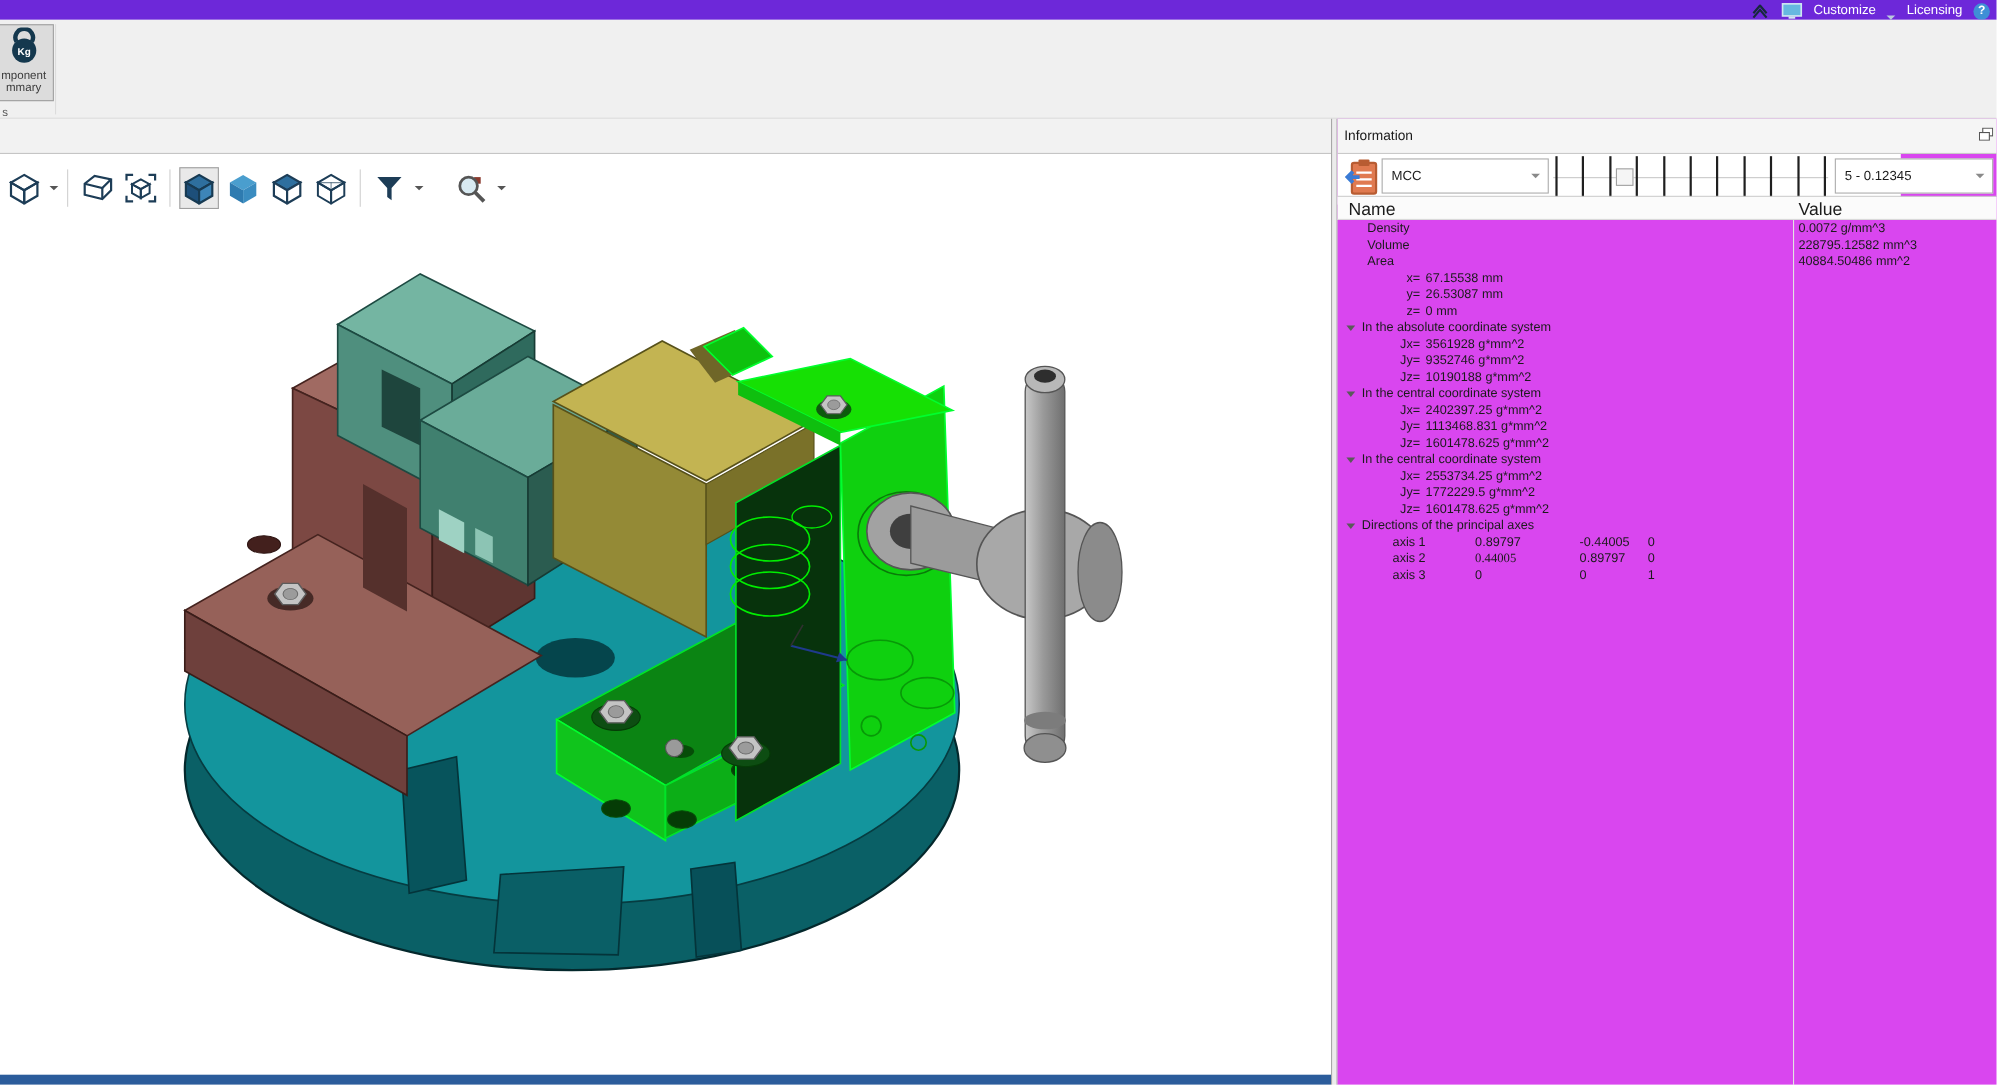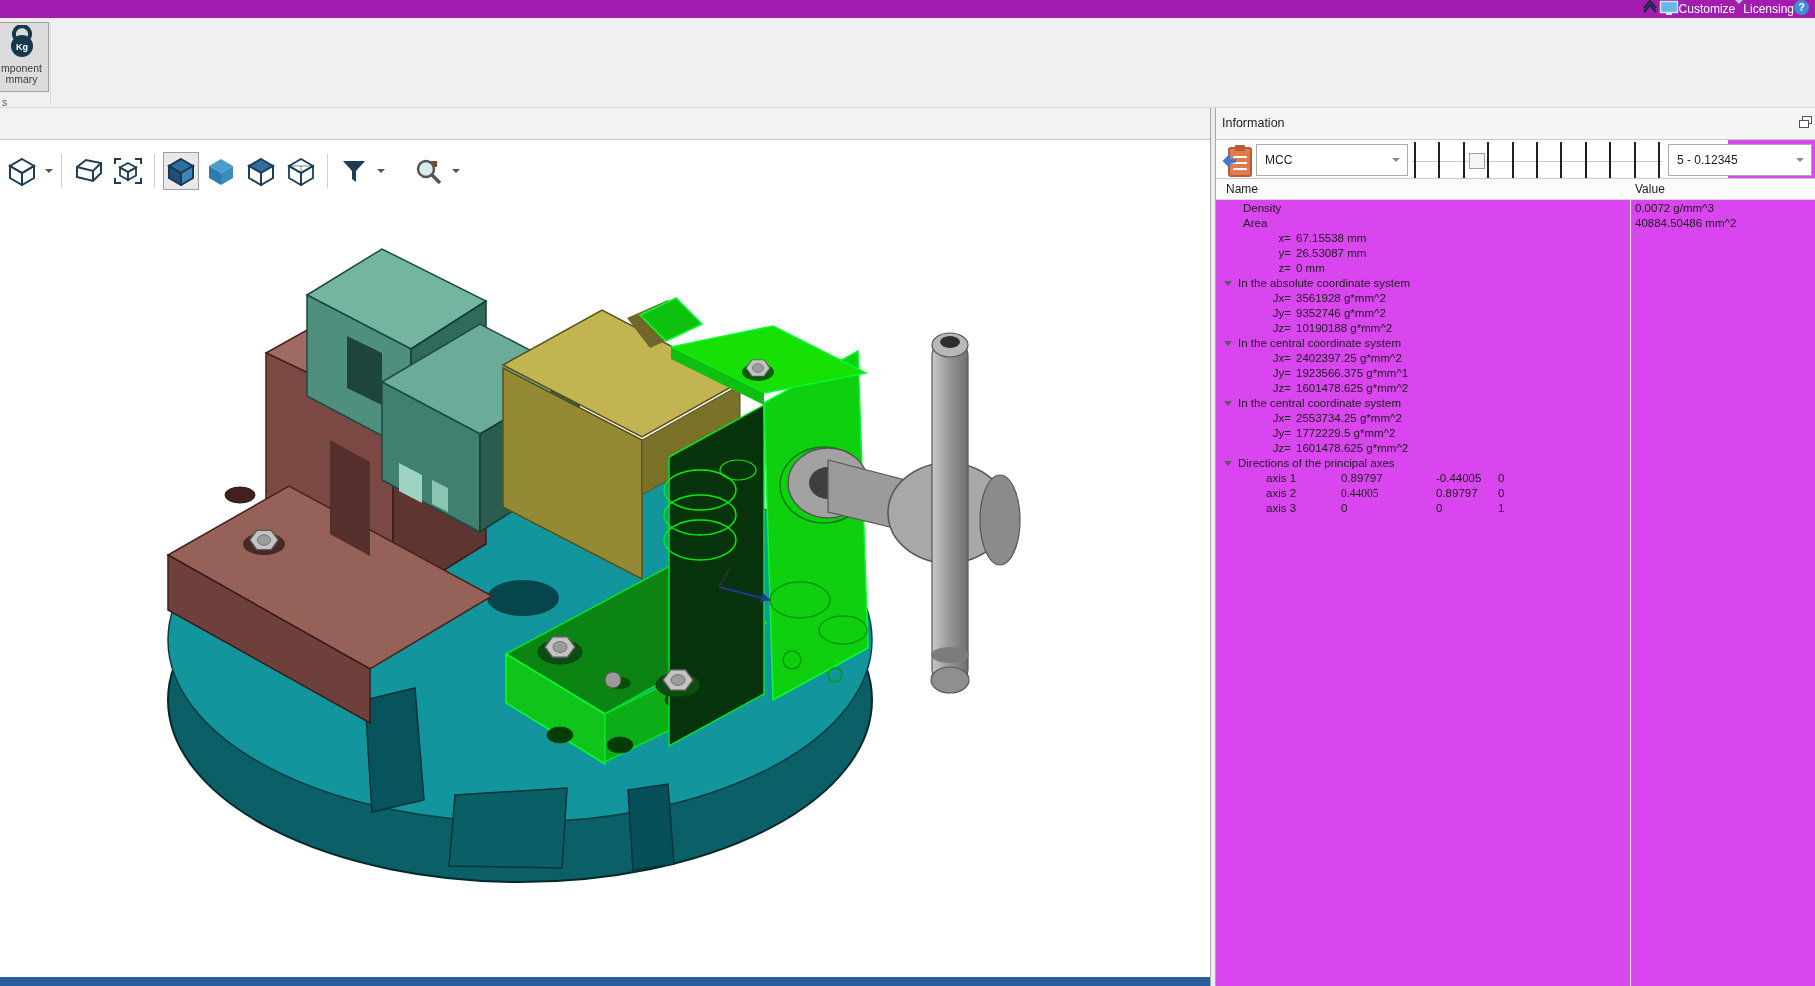--- a/index.html
+++ b/index.html
@@ -1,22 +1,22 @@
 <!DOCTYPE html>
 <html><head>
 <meta charset="utf-8">
 <style>
   * { margin:0; padding:0; box-sizing:border-box; }
   html,body { width:1815px; height:986px; overflow:hidden; background:#fff;
               font-family:"Liberation Sans", sans-serif; }
 
   
   .titlebar { position:absolute; left:0; top:0; width:1815px; height:18px;
-              background:#a21caf; display:flex; align-items:flex-start;
-              justify-content:flex-end; padding-right:6px; }
+              background:#6d28d9; display:flex; align-items:flex-end;
+              justify-content:flex-end; gap:10px; padding-right:6px; }
   .titlebar .tb-text { color:#fff; font-size:12px; line-height:18px; }
   .tb-caret { width:0; height:0; border-left:4px solid transparent;
               border-right:4px solid transparent; border-top:4px solid #b9c8dd; }
   .help-circle { width:15px; height:15px; border-radius:50%; background:#3f8fd6;
                  color:#fff; font-size:11px; font-weight:bold; text-align:center;
                  line-height:15px; }
 
   
   .ribbon { position:absolute; left:0; top:18px; width:1815px; height:90px;
             background:#f0f0f0; border-bottom:1px solid #d9d9d9; }
@@ -59,21 +59,21 @@
   .clip-icon { position:absolute; left:6px; top:4px; }
   .slider { position:absolute; left:196px; top:0px; width:250px; height:44px; }
   .slider .track { position:absolute; left:0; top:21px; width:250px; height:1px; background:#c9c9c9; }
   .slider .tick { position:absolute; top:2px; width:2px; height:38px; background:#1f1f1f; }
   .slider .handle { position:absolute; top:13px; width:16px; height:16px; background:#f5f5f5;
                     border:1px solid #a0a0a0; }
 
   .grid { position:absolute; left:0; top:70px; width:599px; height:808px; border-top:1px solid #c9c9c9; }
   .grid-colline { position:absolute; left:414px; top:0; width:1px; height:808px; background:#e3e3e3; }
   .grid-header { position:absolute; left:0; top:0; width:599px; height:21px; background:#fbfbfb;
-                 border-bottom:1px solid #d9d9d9; font-size:12px; color:#1b1b1b; }
+                 border-bottom:1px solid #d9d9d9; font-size:16px; color:#1b1b1b; }
   .grid-header .h1 { position:absolute; left:10px; top:3px; }
   .grid-header .h2 { position:absolute; left:419px; top:3px; }
   .grid-rows { position:absolute; left:0; top:22px; width:599px; }
   .grid-row { position:relative; height:15px; font-size:11.5px; color:#1b1b1b; line-height:15px; }
   .grid-row .tri { position:absolute; left:8px; top:5px; width:0; height:0;
                    border-left:4px solid transparent; border-right:4px solid transparent;
                    border-top:5px solid #5a5a5a; }
   .grid-row .gl  { position:absolute; left:22px; }
   .grid-row .ll  { position:absolute; left:27px; }
   .grid-row .val { position:absolute; left:419px; }
@@ -349,20 +349,24 @@
     <div class="grid-header">
       <span class="h1">Name</span>
       <span class="h2">Value</span>
     </div>
     <div class="grid-rows">
         <div class="grid-row">
           <span class="ll">Density</span>
           <span class="val">0.0072 g/mm^3</span>
         </div>
         <div class="grid-row">
+          <span class="ll">Volume</span>
+          <span class="val">228795.12582 mm^3</span>
+        </div>
+        <div class="grid-row">
           <span class="ll">Area</span>
           <span class="val">40884.50486 mm^2</span>
         </div>
         <div class="grid-row">
           <span class="k">x=</span>
           <span class="v">67.15538 mm</span>
         </div>
         <div class="grid-row">
           <span class="k">y=</span>
           <span class="v">26.53087 mm</span>
@@ -390,21 +394,21 @@
         <div class="grid-row">
           <span class="tri"></span>
           <span class="gl">In the central coordinate system</span>
         </div>
         <div class="grid-row">
           <span class="k">Jx=</span>
           <span class="v">2402397.25 g*mm^2</span>
         </div>
         <div class="grid-row">
           <span class="k">Jy=</span>
-          <span class="v">1923566.375 g*mm^1</span>
+          <span class="v">1113468.831 g*mm^2</span>
         </div>
         <div class="grid-row">
           <span class="k">Jz=</span>
           <span class="v">1601478.625 g*mm^2</span>
         </div>
         <div class="grid-row">
           <span class="tri"></span>
           <span class="gl">In the central coordinate system</span>
         </div>
         <div class="grid-row">

